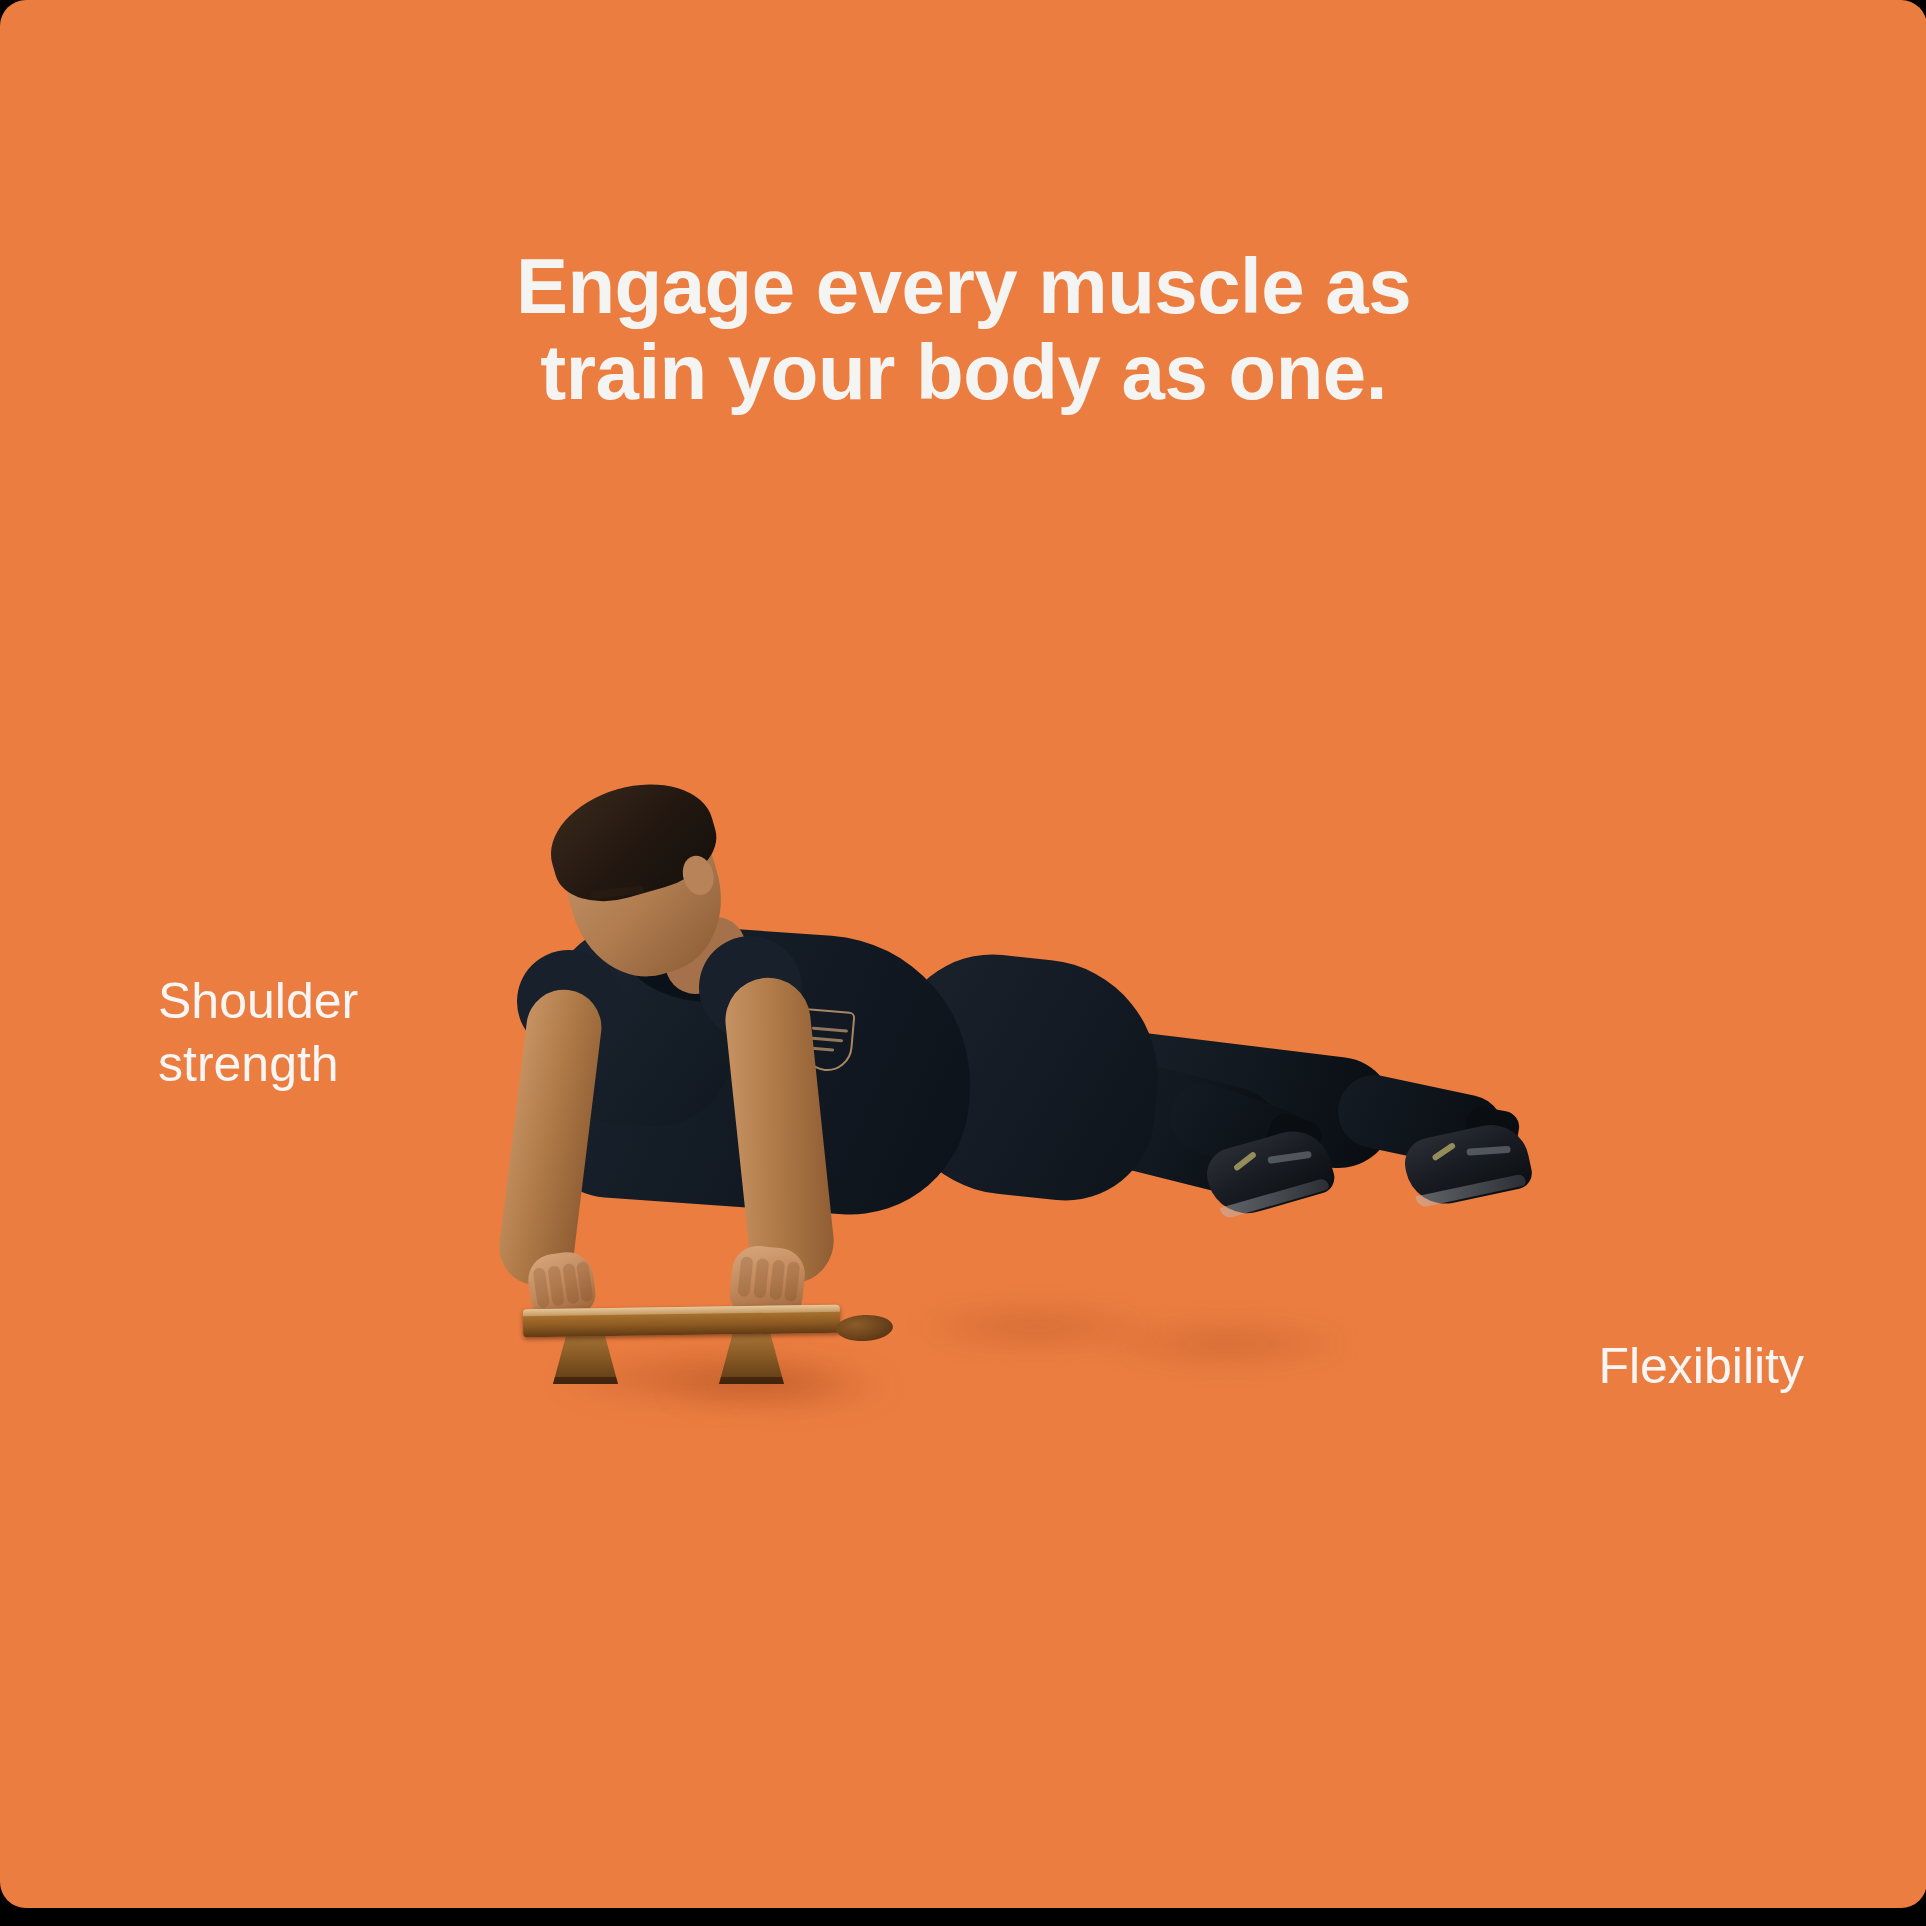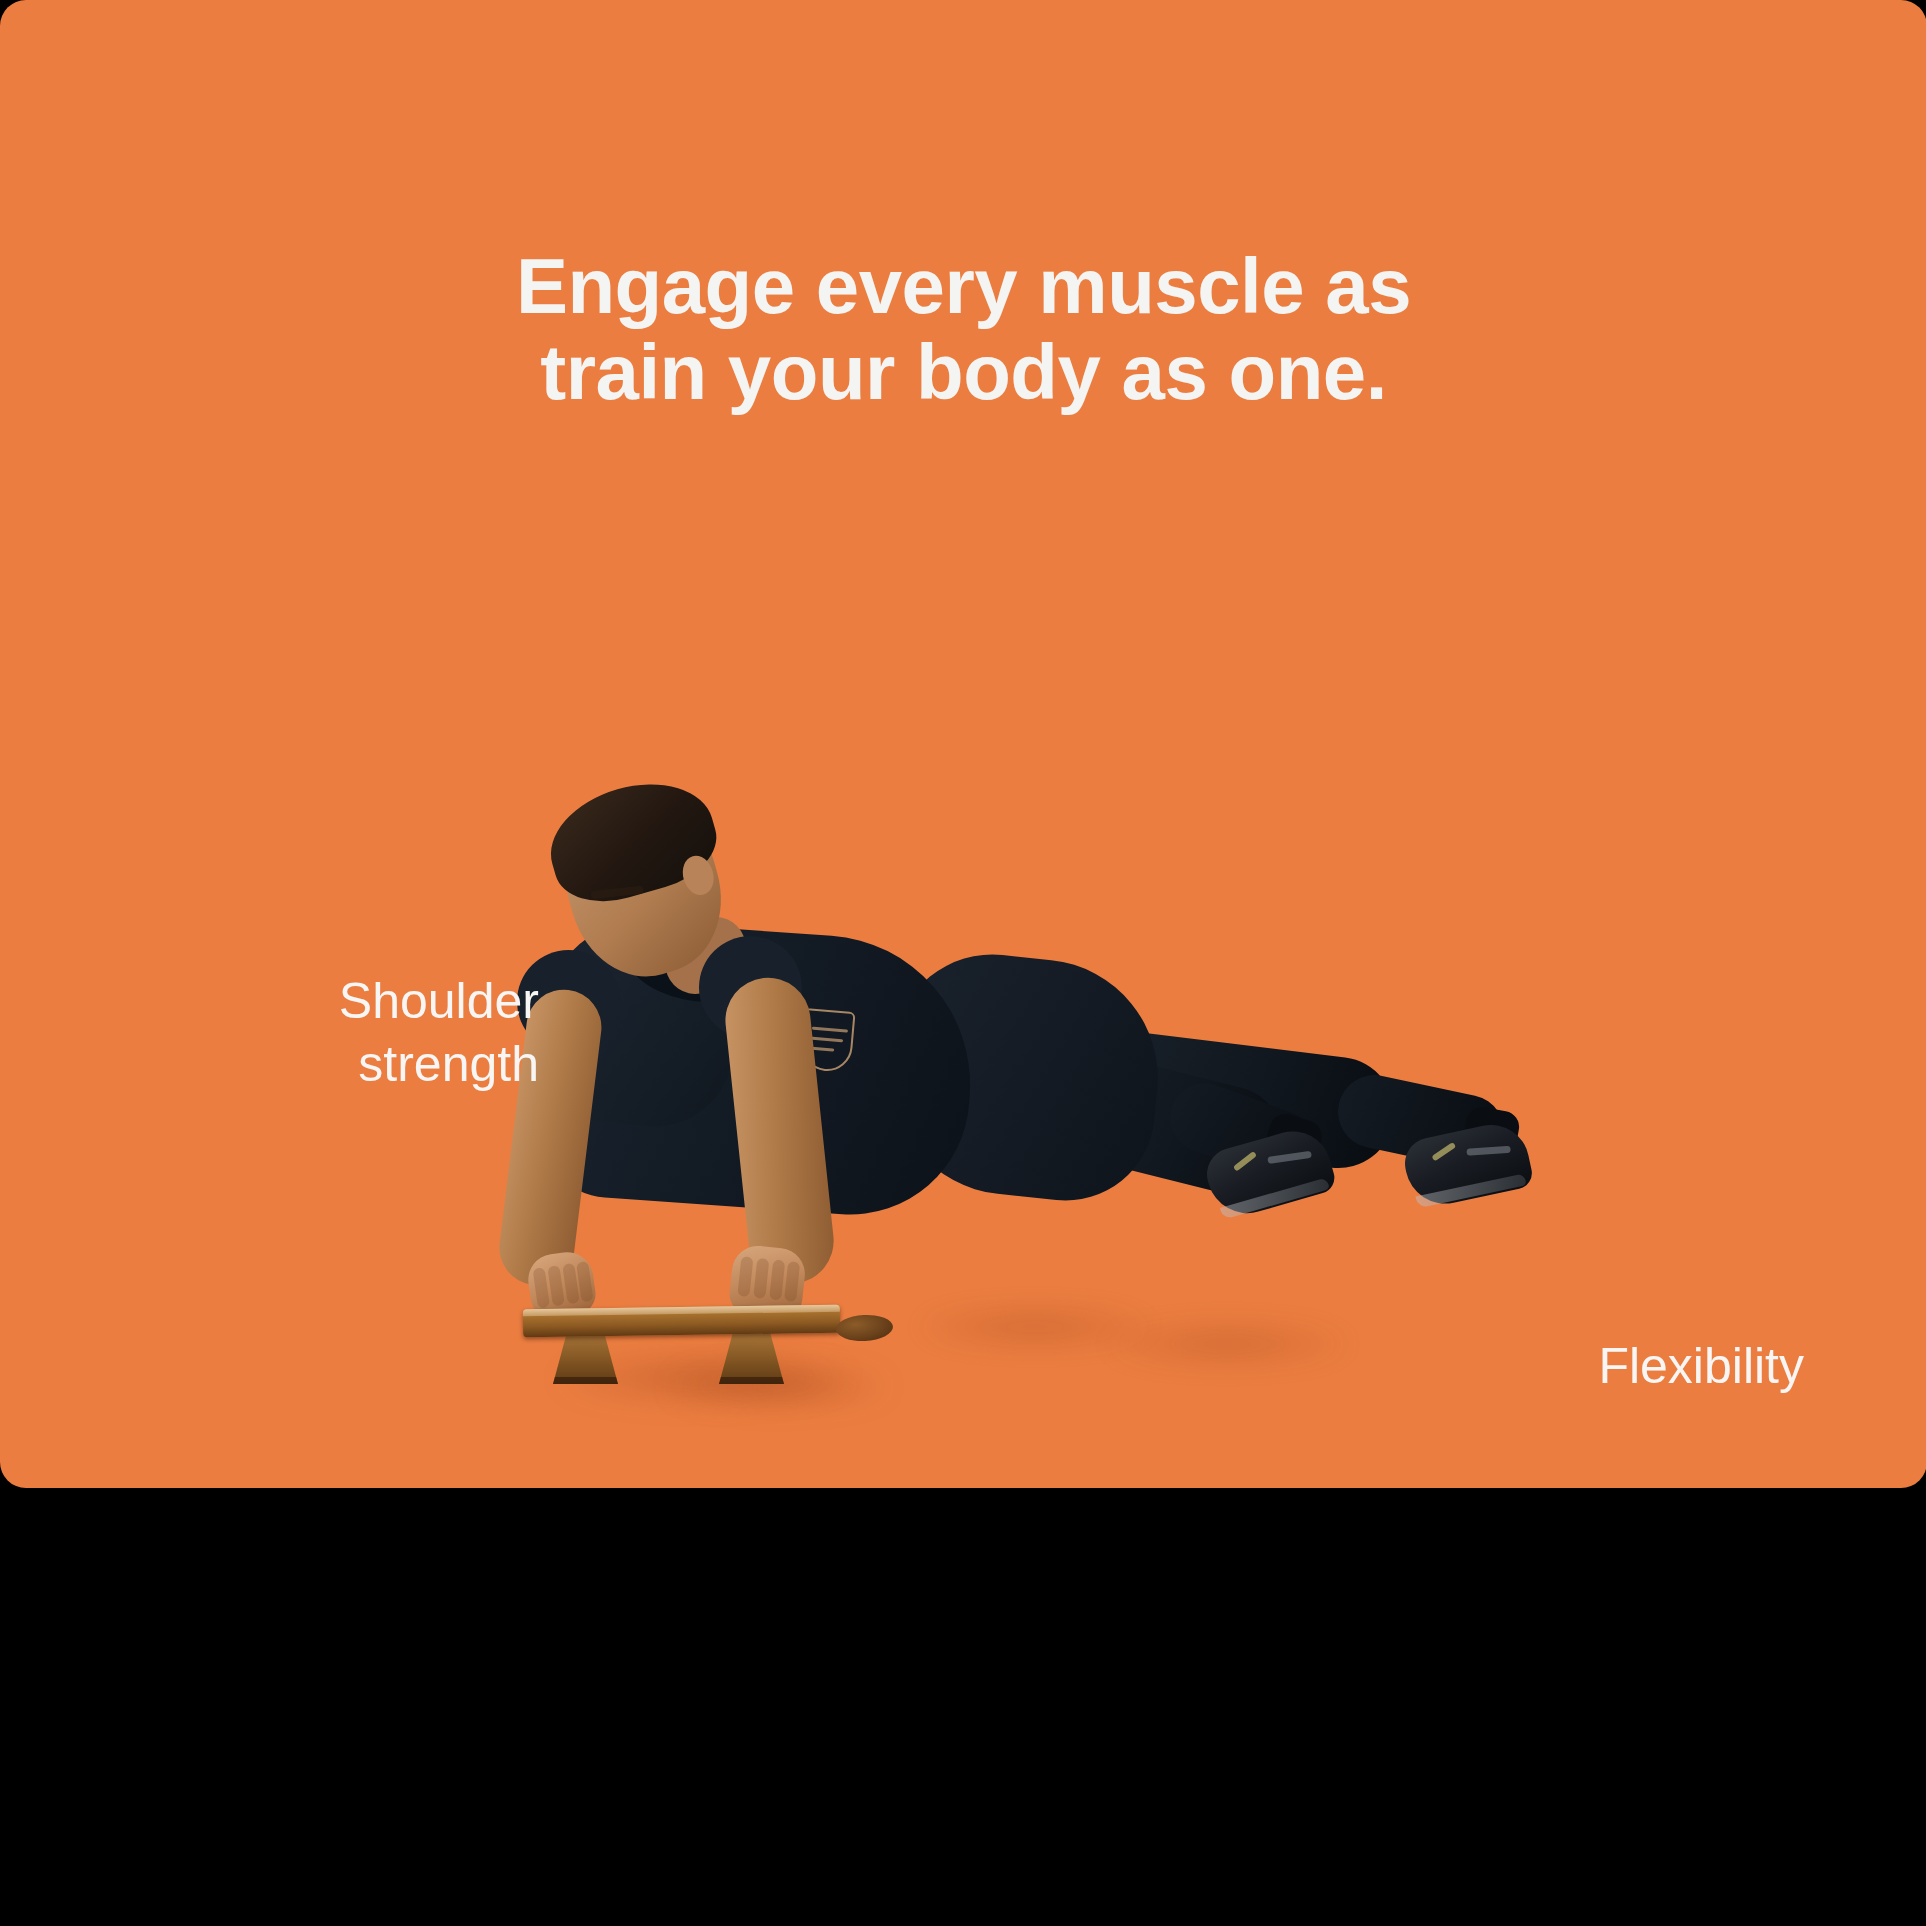--- a/index.html
+++ b/index.html
@@ -4,21 +4,21 @@
 <style>
   * { margin:0; padding:0; box-sizing:border-box; }
   html, body {
     width:1927px; height:1927px;
     background:#000;
     font-family:"Liberation Sans", sans-serif;
     overflow:hidden;
   }
   #poster {
     position:relative;
-    width:1927px; height:1488px;
+    width:1927px; height:1908px;
     background:#EB7D40;
     border-radius:26px;
     overflow:hidden;
   }
 
   
   #headline {
     position:absolute;
     left:0; right:0; top:244px;
     text-align:center;
@@ -33,21 +33,21 @@
   
   .feat {
     position:absolute;
     color:#F7F6F4;
     font-size:50px;
     font-weight:400;
     line-height:1.25;
     white-space:pre-line;
   }
   #feat-posture   { top:699px;  left:752px;  width:520px; text-align:right; }
-  #feat-shoulder  { top:970px;  left:158px;  width:381px; text-align:right; }
+  #feat-shoulder  { top:970px;  left:158px;  width:381px; text-align:left; }
   #feat-flex      { top:1335px; left:1487px; width:317px; text-align:right; }
 
   
   #scene {
     position:absolute;
     left:515px; top:782px;
     width:1000px; height:673px;
   }
 
   

